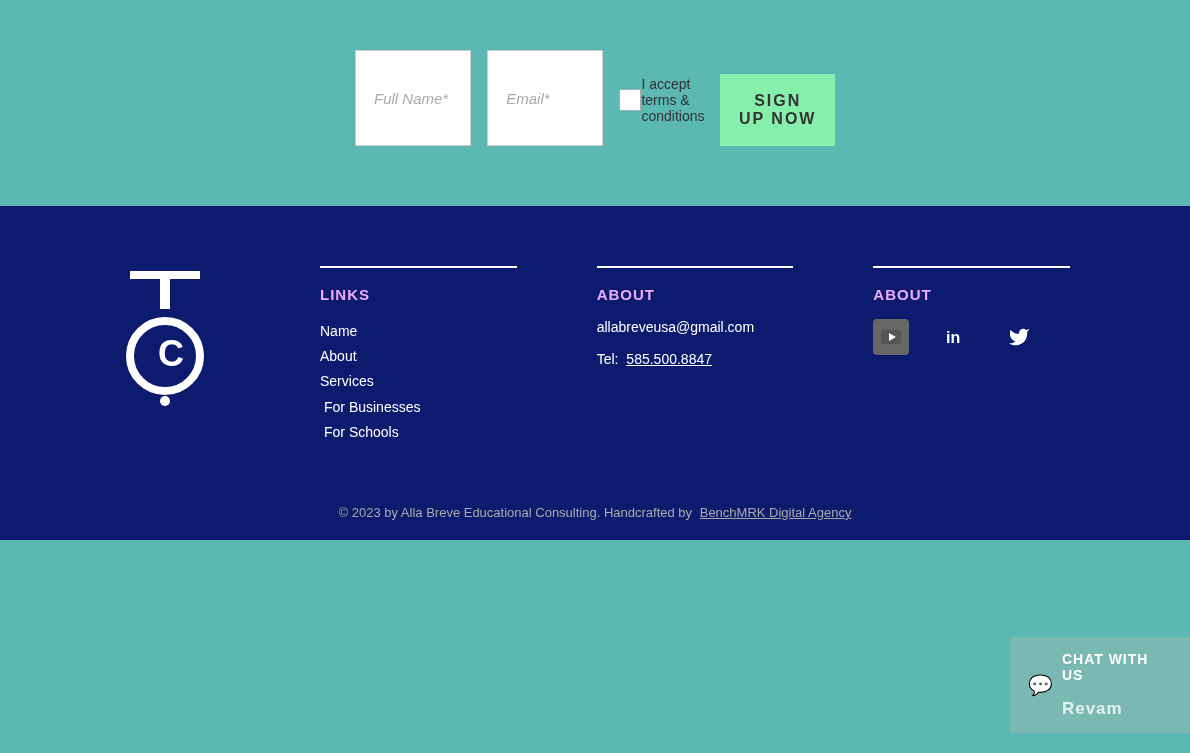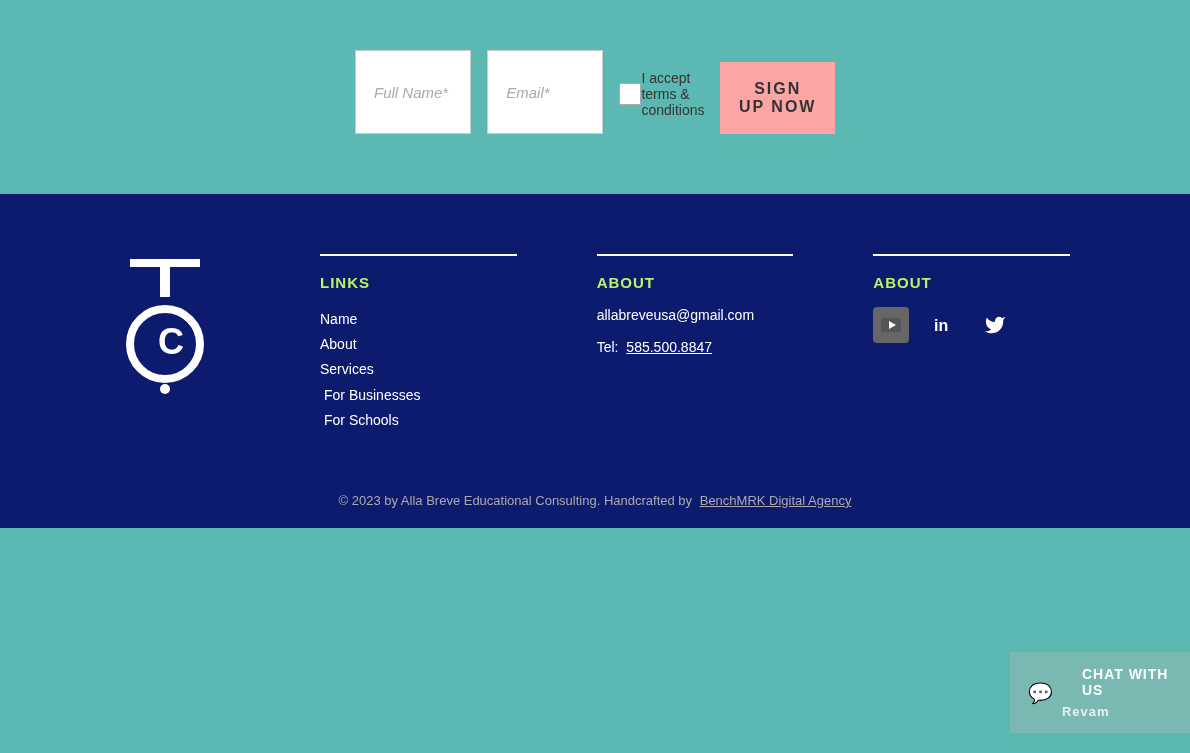--- a/index.html
+++ b/index.html
@@ -51,28 +51,28 @@
     }
 
     .checkbox-label {
       font-size: 14px;
       color: #333;
     }
 
     .signup-btn {
       width: 100%;
       padding: 18px;
-      background: #fca5a5;
+      background: #86efac;
       border: none;
       font-size: 16px;
       font-weight: bold;
       letter-spacing: 2px;
       color: #333;
       cursor: pointer;
-      margin-top: 12px;
+      margin-top: 24px;
     }
 
     
     .footer {
       background: #0d1b6e;
       padding: 60px 120px 20px 120px;
     }
 
     .footer-main {
       display: flex;
@@ -93,21 +93,21 @@
     }
 
     .footer-col-divider {
       width: 100%;
       height: 2px;
       background: #fff;
       margin-bottom: 18px;
     }
 
     .footer-col-title {
-      color: #bef264;
+      color: #f0abfc;
       font-size: 15px;
       font-weight: bold;
       letter-spacing: 1px;
       margin-bottom: 16px;
     }
 
     .footer-link {
       display: block;
       color: #fff;
       text-decoration: none;
@@ -140,21 +140,21 @@
     }
 
     .footer-about-hq-title {
       font-weight: bold;
       margin-bottom: 4px;
     }
 
     
     .social-icons {
       display: flex;
-      gap: 16px;
+      gap: 28px;
       margin-top: 4px;
     }
 
     .social-icon {
       width: 36px;
       height: 36px;
       background: #555;
       border-radius: 4px;
       display: flex;
       align-items: center;
@@ -202,27 +202,26 @@
 
     .chat-text-block {
       display: flex;
       flex-direction: column;
     }
 
     .chat-main-text {
       font-size: 14px;
       font-weight: bold;
       letter-spacing: 1px;
-      margin-left: 20px;
     }
 
     .chat-sub-text {
-      font-size: 13px;
+      font-size: 17px;
       opacity: 0.8;
-      margin-top: 6px;
+      margin-top: 16px;
     }
 
     
     .top-section-pad {
       height: 30px;
     }
   </style>
 </head>
 <body>
 

